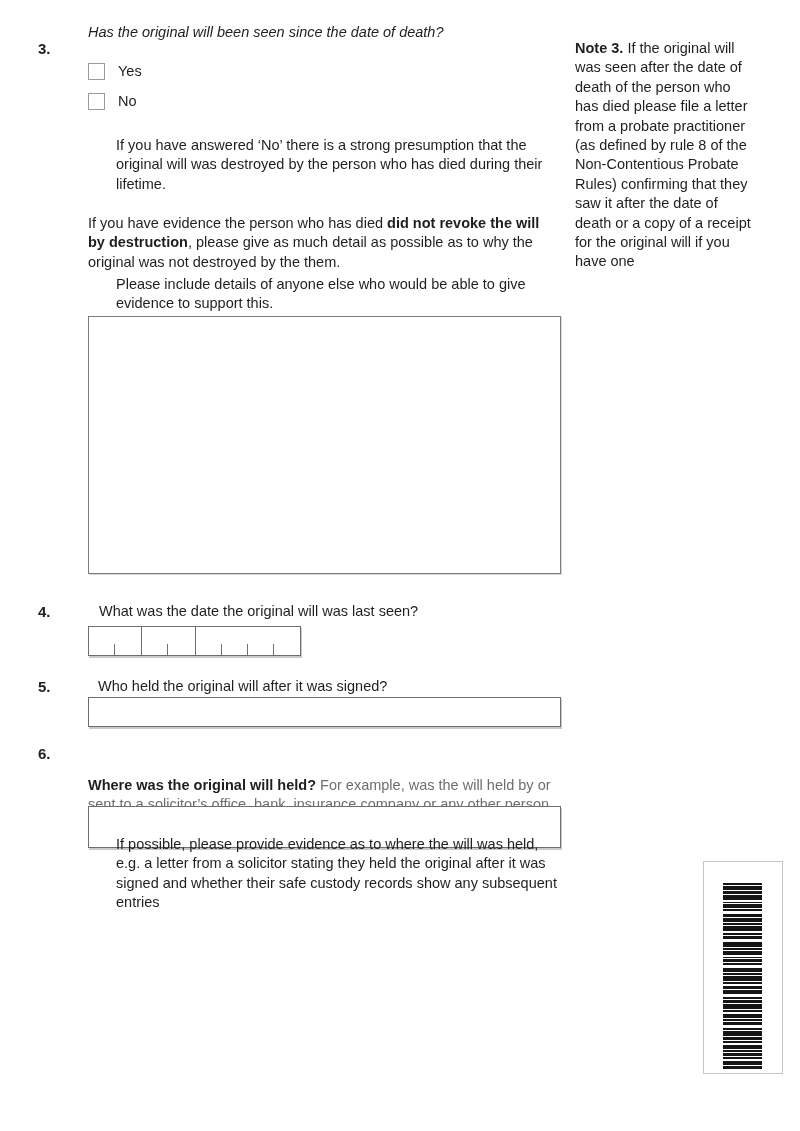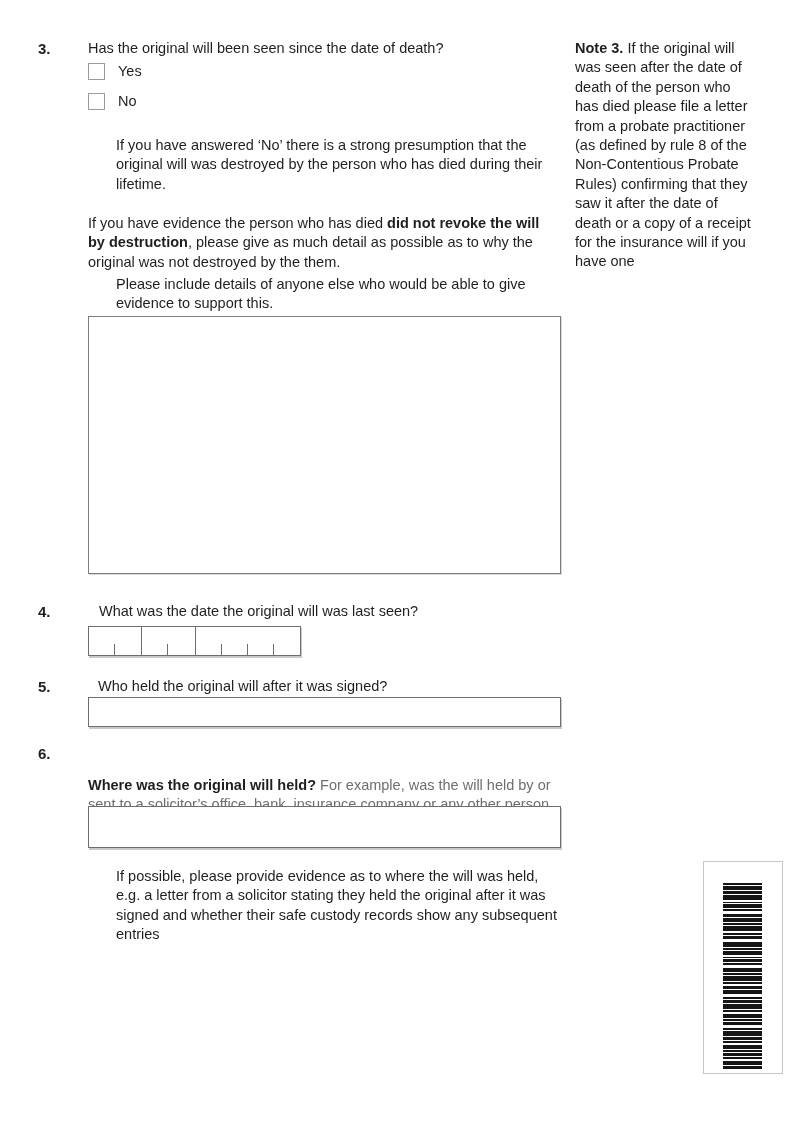--- a/index.html
+++ b/index.html
@@ -38,33 +38,33 @@
   .datebox .cell.tick::after{content:"";position:absolute;right:0;bottom:0;width:1px;height:11px;
            background:var(--fborder);}
 
   
   .bcbox{position:absolute;left:703px;top:861px;width:80px;height:213px;background:#fff;
          border:1px solid var(--bcframe);box-sizing:border-box;overflow:hidden;}
   .bars{position:absolute;left:19px;top:21px;width:39px;}
   .bars .bar{width:100%;background:var(--bcbar);}
 
   
-  #n3{left:38px;top:39px;} #l3{left:88px;top:39px;}
+  #n3{left:38px;top:39px;} #l3{left:88px;top:23px;font-style:italic;}
   #cb-yes{left:88px;top:63px;} #lb-yes{left:118px;top:62px;}
   #cb-no{left:88px;top:93px;}  #lb-no{left:118px;top:92px;}
   #p1{left:88px;top:136px;width:480px;}
   #p2{left:88px;top:214px;width:480px;}
   #p3{left:88px;top:275px;width:480px;}
   #bigfield{left:88px;top:316px;width:473px;height:258px;}
   #n4{left:38px;top:602px;} #l4{left:99px;top:602px;}
   #n5{left:38px;top:677px;} #l5{left:88px;top:677px;margin-left:10px;}
   #field5{left:88px;top:697px;width:473px;height:30px;}
   #n6{left:38px;top:744px;} #l6{left:88px;top:776px;width:480px;}
   #field6{left:88px;top:806px;width:473px;height:42px;}
-  #p6{left:88px;top:867px;width:480px;}
+  #p6{left:88px;top:835px;width:480px;}
   #note{left:575px;top:39px;width:200px;}
 </style>
 </head>
 <body>
 
 <div class="page">
 
   <span class="abs qnum" id="n3">3.</span>
   <span class="abs" id="l3">Has the original will been seen since the date of death?</span>
 
@@ -121,21 +121,21 @@
       <div class="line"><span class="bold">Note 3. </span><span>If the original will</span></div>
       <div class="line"><span>was seen after the date of</span></div>
       <div class="line"><span>death of the person who</span></div>
       <div class="line"><span>has died please file a letter</span></div>
       <div class="line"><span>from a probate practitioner</span></div>
       <div class="line"><span>(as defined by rule 8 of the</span></div>
       <div class="line"><span>Non-Contentious Probate</span></div>
       <div class="line"><span>Rules) confirming that they</span></div>
       <div class="line"><span>saw it after the date of</span></div>
       <div class="line"><span>death or a copy of a receipt</span></div>
-      <div class="line"><span>for the insurance will if you</span></div>
+      <div class="line"><span>for the original will if you</span></div>
       <div class="line"><span>have one</span></div>
     </div>
 
   <div class="bcbox">
     <div class="bars">
         <div class="bar" style="height: 2px; margin-bottom: 1px;"></div>
         <div class="bar" style="height: 4px; margin-bottom: 1px;"></div>
         <div class="bar" style="height: 3px; margin-bottom: 1px;"></div>
         <div class="bar" style="height: 5px; margin-bottom: 2px;"></div>
         <div class="bar" style="height: 1px; margin-bottom: 1px;"></div>

